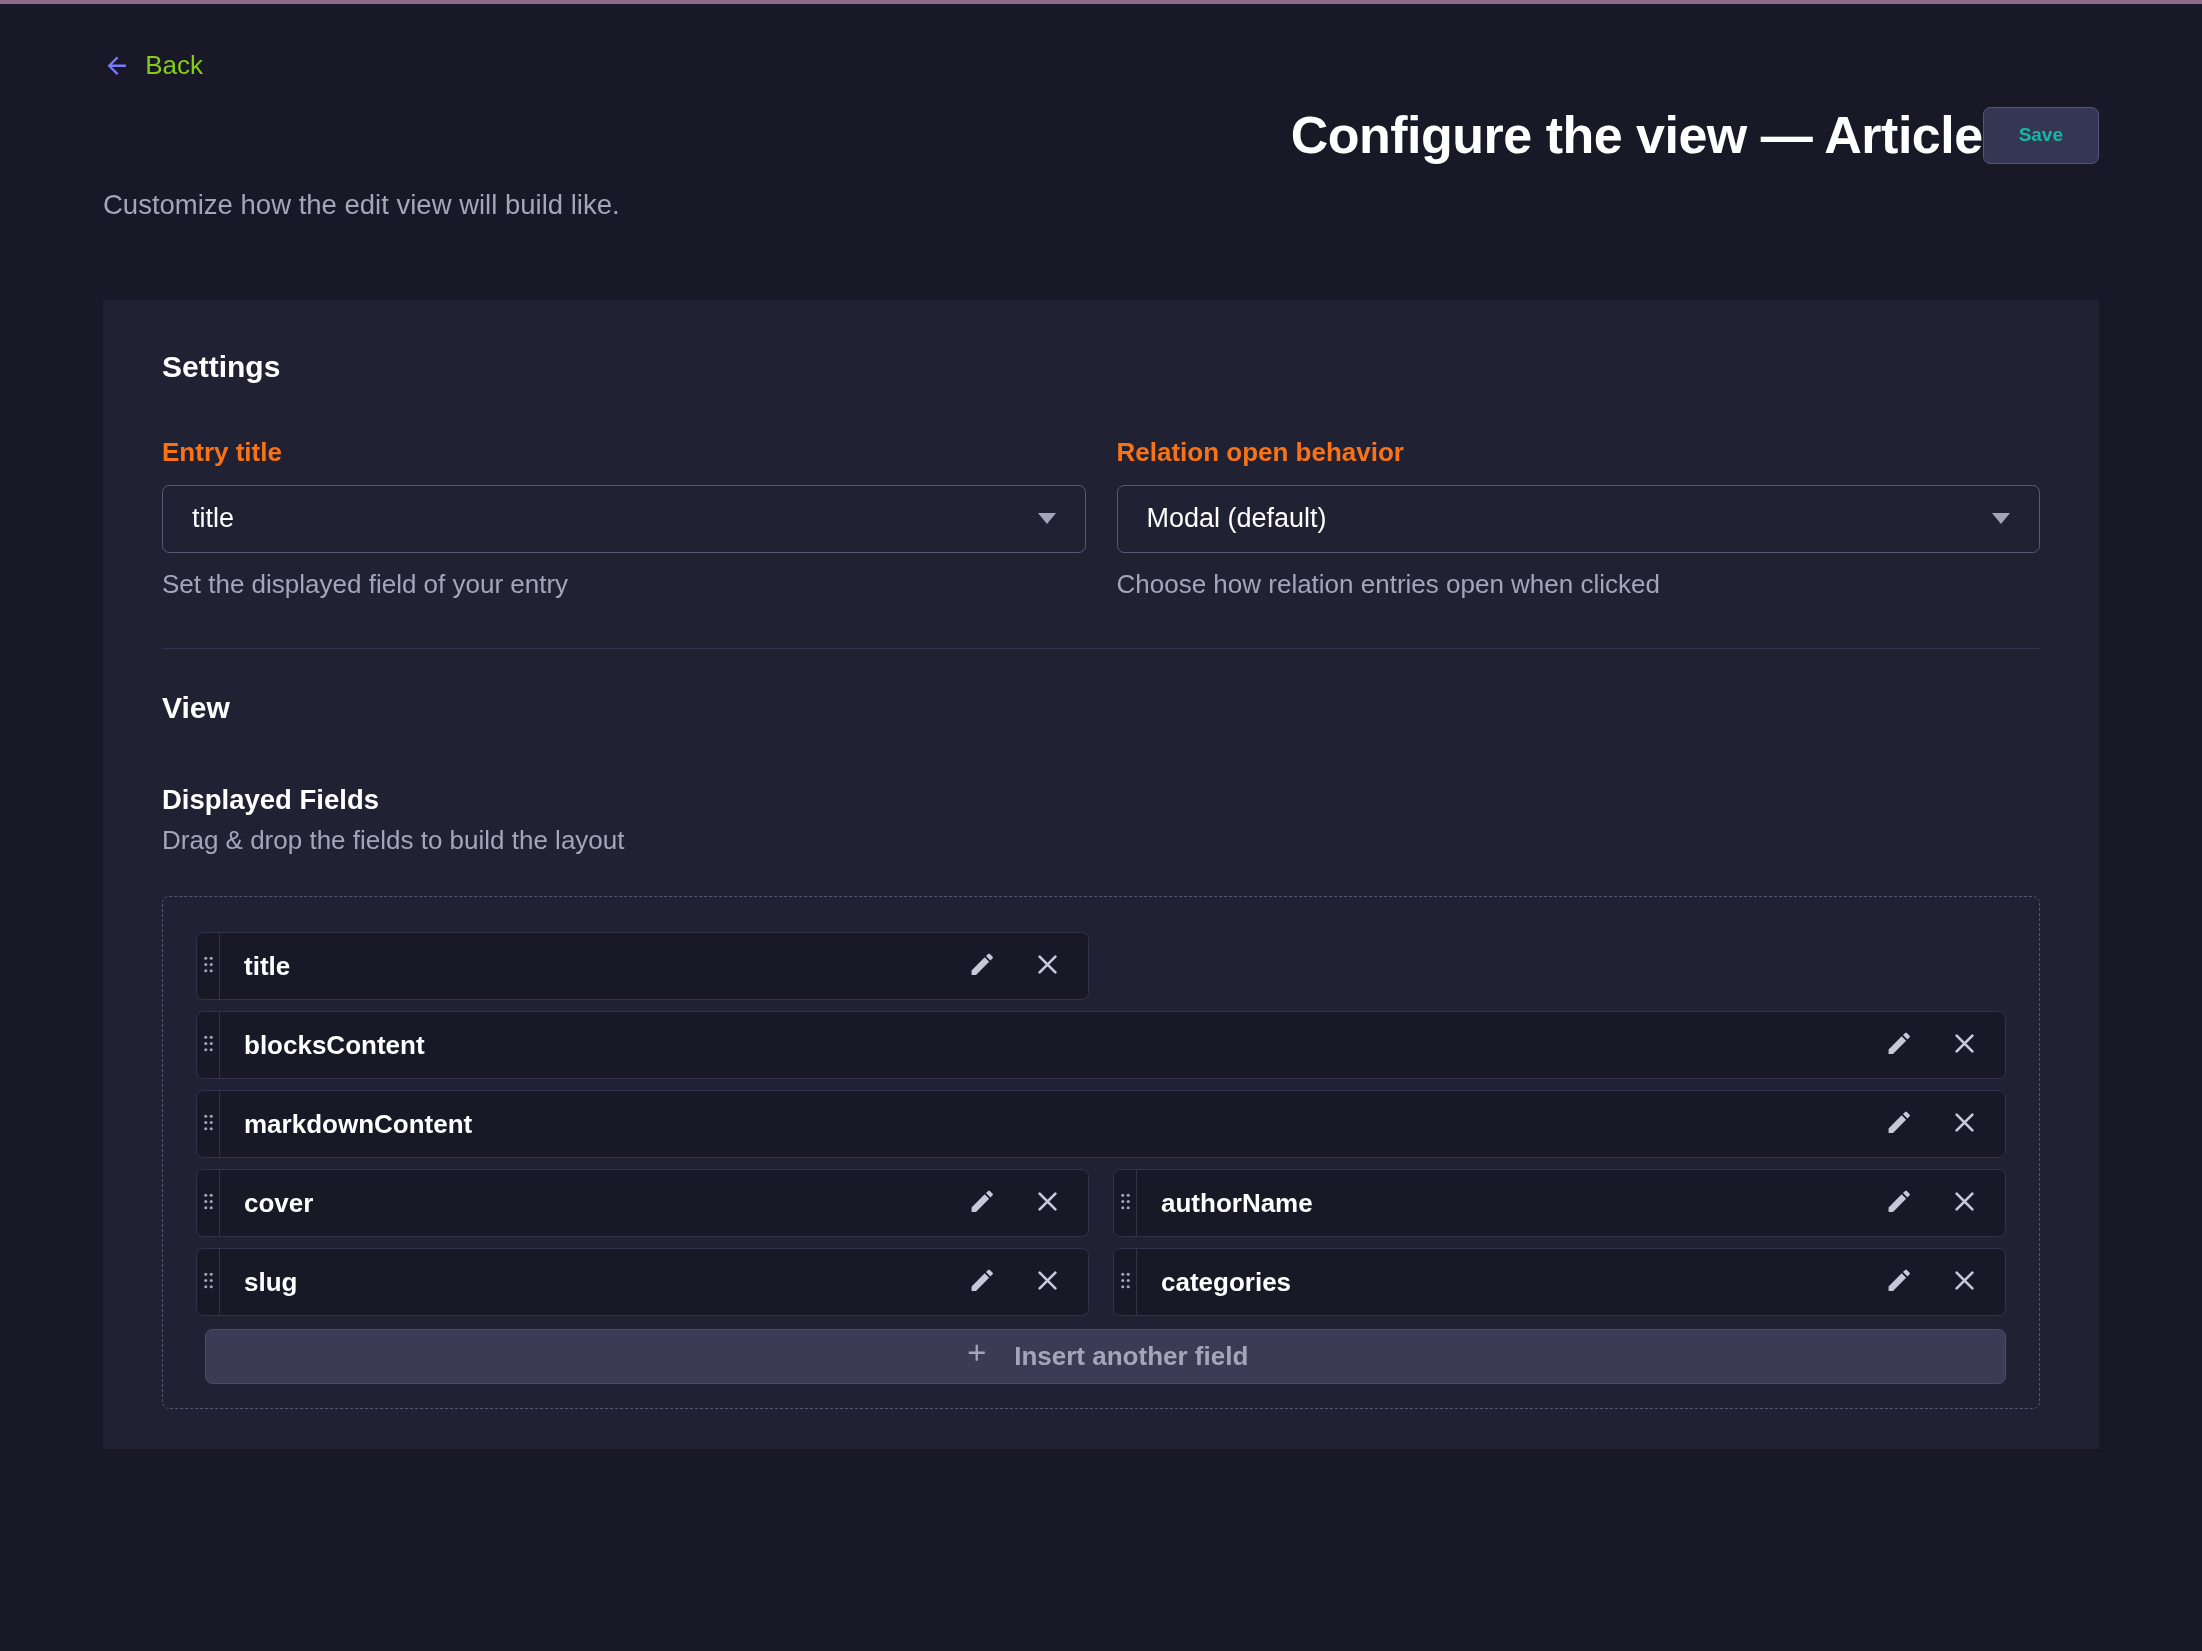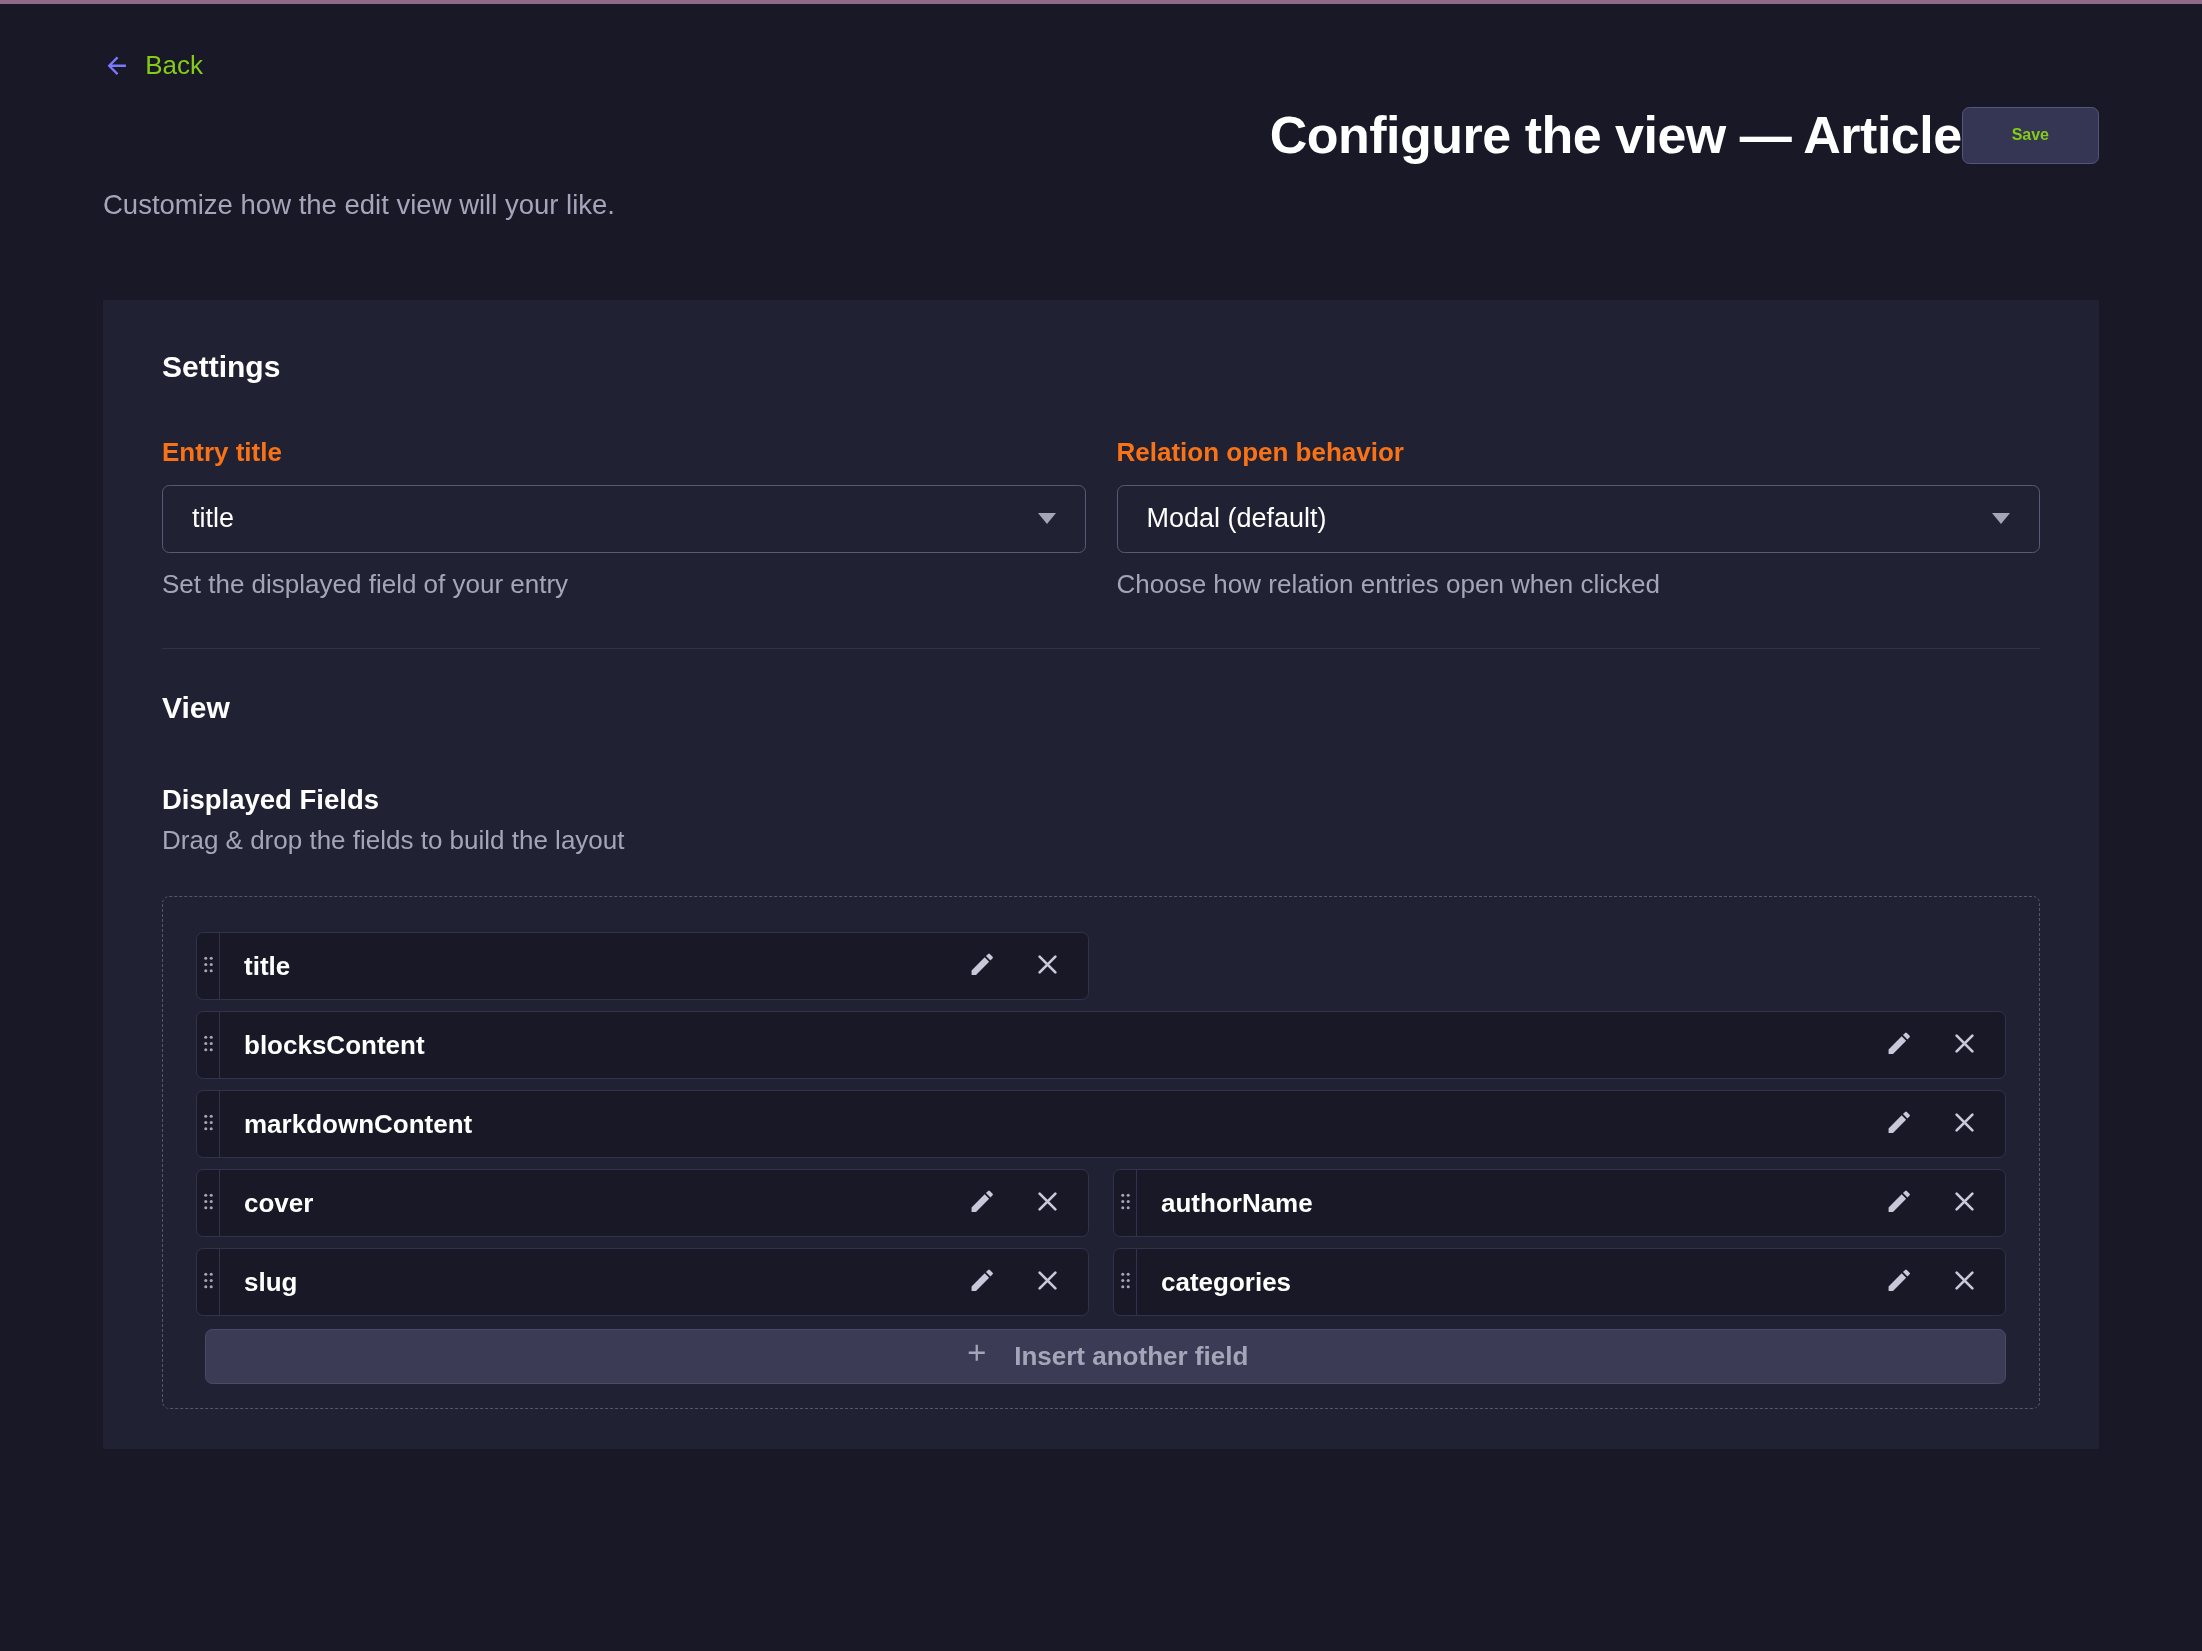--- a/index.html
+++ b/index.html
@@ -18,22 +18,22 @@
   
   .back-row { margin-top: 46px; display: flex; align-items: center; gap: 14.7px; width: max-content; cursor: pointer; }
   .back-row svg { display: block; }
   .back-label { color: #84cc16; font-size: 26px; font-weight: 500; }
 
   
   .header-row { margin-top: 24px; display: flex; align-items: center; justify-content: flex-end; }
   .page-title { color: #ffffff; font-size: 52px; font-weight: 700; letter-spacing: -0.5px; }
   .save-button {
     background: #353554; border: 0.9px solid #56567c; border-radius: 7.3px;
-    color: #84cc16; font-size: 16px; font-weight: 600; font-family: inherit;
-    height: 57px; padding: 0 49px; cursor: pointer;
+    color: #14b8a6; font-size: 19px; font-weight: 600; font-family: inherit;
+    height: 57px; padding: 0 35px; cursor: pointer;
   }
   .page-subtitle { margin-top: 24px; color: #a5a5ba; font-size: 27.5px; }
 
   
   .card { margin-top: 79px; background: #212134; border-radius: 1px; padding: 50px 59px 40px; }
   .section-heading { color: #ffffff; font-size: 30px; font-weight: 600; }
 
   
   .settings-grid { margin-top: 53px; display: grid; grid-template-columns: 1fr 1fr; column-gap: 31px; }
   .field-label { color: #f97316; font-size: 26px; font-weight: 600; margin-bottom: 16.5px; }
@@ -102,21 +102,21 @@
           <path d="M20 11H7.83l5.59-5.59L12 4l-8 8 8 8 1.41-1.41L7.83 13H20v-2z" fill="#7b79ff"></path>
         </svg>
       </span>
       <span class="back-label">Back</span>
     </div>
 
     <div class="header-row">
       <h1 class="page-title">Configure the view — Article</h1>
       <button class="save-button">Save</button>
     </div>
-    <div class="page-subtitle">Customize how the edit view will your like.</div>
+    <div class="page-subtitle">Customize how the edit view will build like.</div>
 
     <div class="card">
 
       <h2 class="section-heading">Settings</h2>
 
       <div class="settings-grid">
         <div>
           <div class="field-label">Entry title</div>
           <div class="select-box">
             <span class="select-value">title</span>

